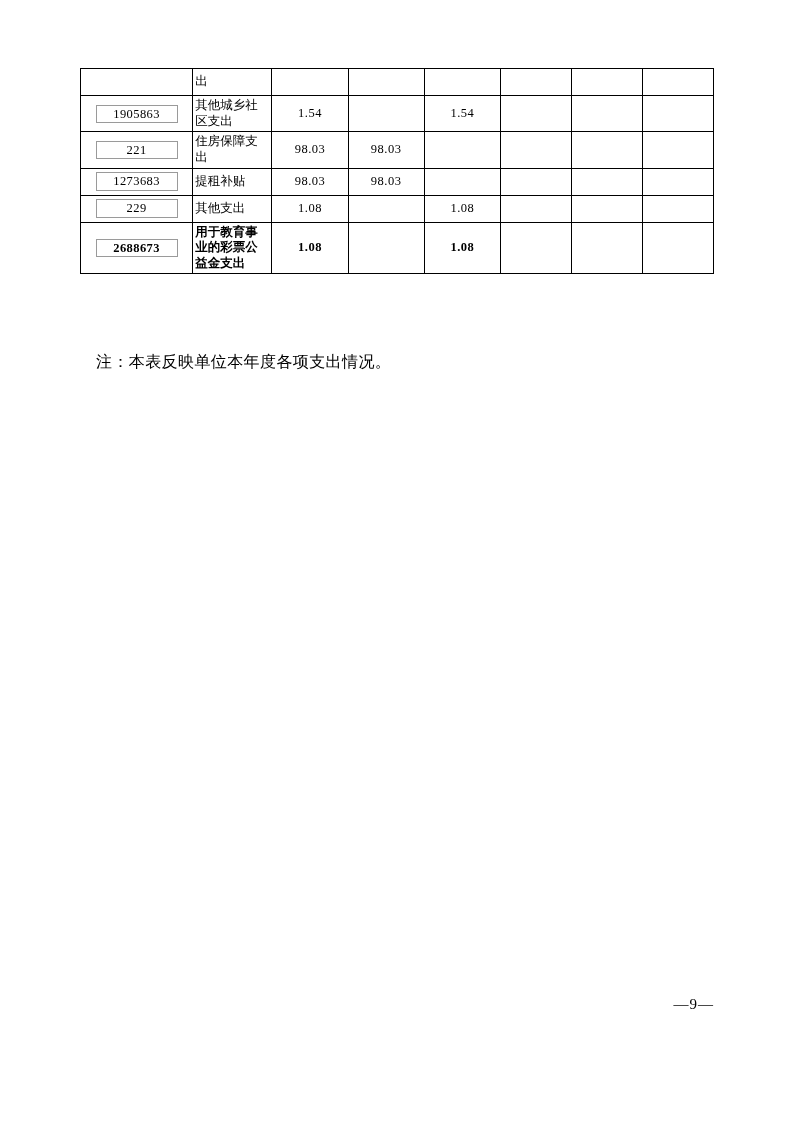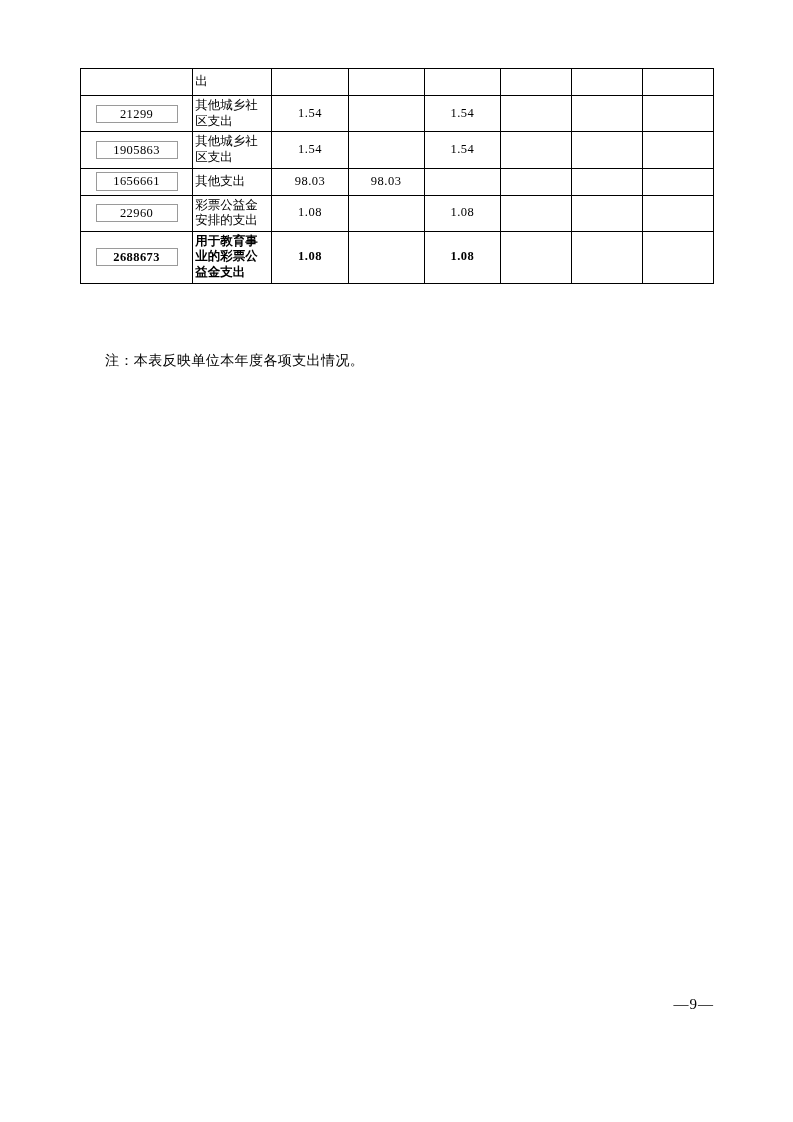--- a/index.html
+++ b/index.html
@@ -71,23 +71,23 @@
   }
   .row-tall td {
     height: 40px;
     font-weight: bold;
   }
   .row-med td {
     height: 31px;
   }
   .note {
     position: absolute;
-    left: 105px;
+    left: 96px;
     top: 352px;
-    font-size: 14px;
+    font-size: 16px;
     letter-spacing: 0.4px;
     white-space: nowrap;
   }
   .page-number {
     position: absolute;
     left: 0;
     top: 996px;
     width: 714px;
     text-align: right;
     font-size: 15px;
@@ -107,66 +107,66 @@
           <td class="col-code"></td>
           <td class="col-name">出</td>
           <td class="col-num"></td>
           <td class="col-num"></td>
           <td class="col-num"></td>
           <td class="col-blank"></td>
           <td class="col-blank"></td>
           <td class="col-blank"></td>
         </tr>
 
-        <tr class="row-med">
-          <td class="col-code"><span class="code-box">21299</span></td>
-          <td class="col-name">其他城乡社区支出</td>
-          <td class="col-num">1.54</td>
-          <td class="col-num"></td>
-          <td class="col-num">1.54</td>
-          <td class="col-blank"></td>
-          <td class="col-blank"></td>
-          <td class="col-blank"></td>
-        </tr>
 
         <tr class="row-med">
           <td class="col-code"><span class="code-box">1905863</span></td>
           <td class="col-name">其他城乡社区支出</td>
           <td class="col-num">1.54</td>
           <td class="col-num"></td>
           <td class="col-num">1.54</td>
           <td class="col-blank"></td>
           <td class="col-blank"></td>
           <td class="col-blank"></td>
         </tr>
 
-
-
-        <tr>
-          <td class="col-code"><span class="code-box">1656661</span></td>
-          <td class="col-name">其他支出</td>
+        <tr class="row-med">
+          <td class="col-code"><span class="code-box">221</span></td>
+          <td class="col-name">住房保障支出</td>
           <td class="col-num">98.03</td>
           <td class="col-num">98.03</td>
           <td class="col-num"></td>
           <td class="col-blank"></td>
           <td class="col-blank"></td>
           <td class="col-blank"></td>
         </tr>
 
 
-        <tr class="row-med">
-          <td class="col-code"><span class="code-box">22960</span></td>
-          <td class="col-name">彩票公益金安排的支出</td>
+        <tr>
+          <td class="col-code"><span class="code-box">1273683</span></td>
+          <td class="col-name">提租补贴</td>
+          <td class="col-num">98.03</td>
+          <td class="col-num">98.03</td>
+          <td class="col-num"></td>
+          <td class="col-blank"></td>
+          <td class="col-blank"></td>
+          <td class="col-blank"></td>
+        </tr>
+
+        <tr>
+          <td class="col-code"><span class="code-box">229</span></td>
+          <td class="col-name">其他支出</td>
           <td class="col-num">1.08</td>
           <td class="col-num"></td>
           <td class="col-num">1.08</td>
           <td class="col-blank"></td>
           <td class="col-blank"></td>
           <td class="col-blank"></td>
         </tr>
+
 
         <tr class="row-tall">
           <td class="col-code"><span class="code-box">2688673</span></td>
           <td class="col-name">用于教育事业的彩票公益金支出</td>
           <td class="col-num">1.08</td>
           <td class="col-num"></td>
           <td class="col-num">1.08</td>
           <td class="col-blank"></td>
           <td class="col-blank"></td>
           <td class="col-blank"></td>

